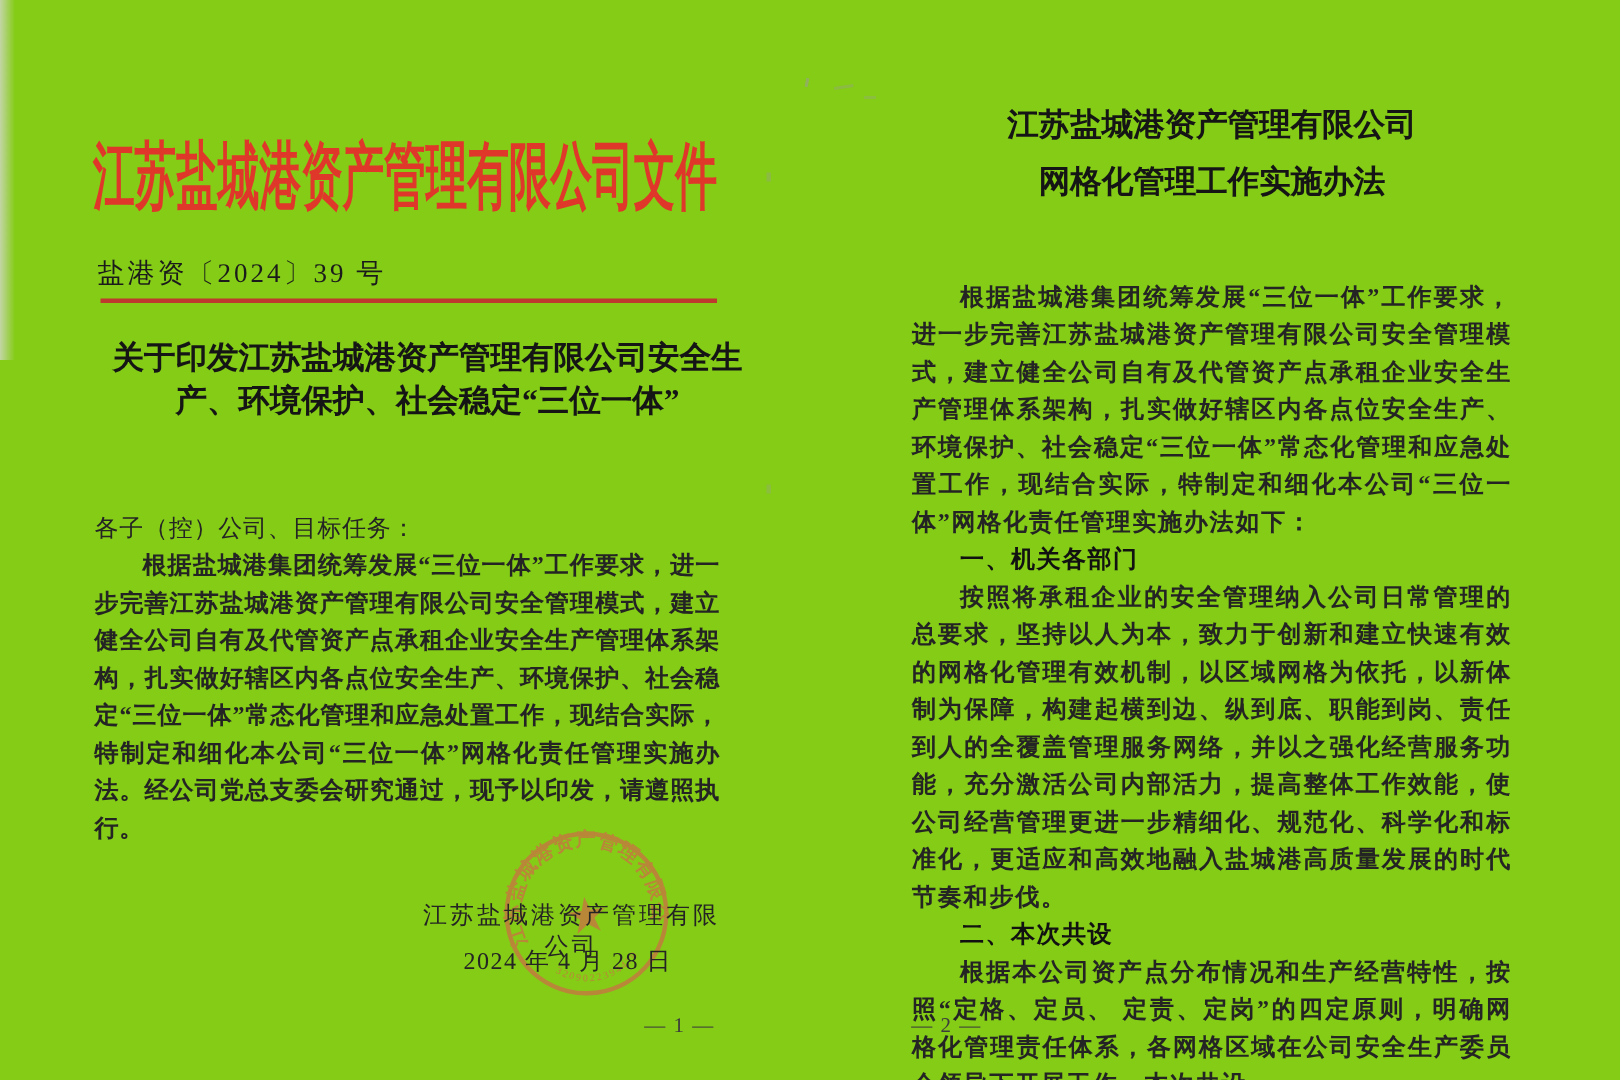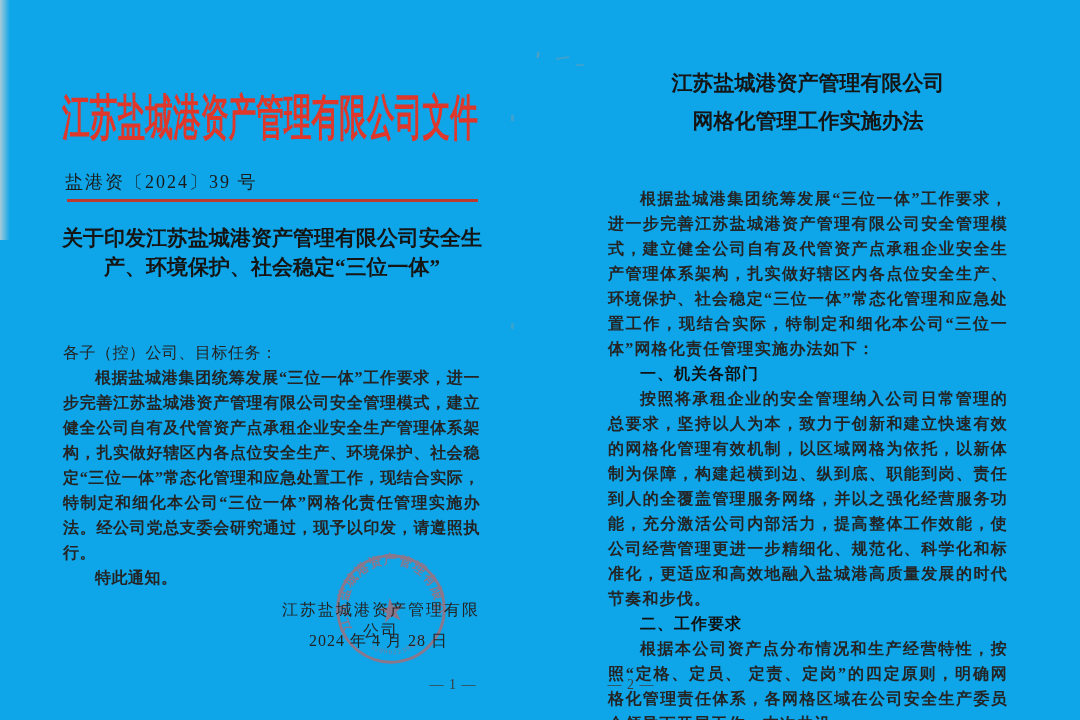--- a/index.html
+++ b/index.html
@@ -1,37 +1,37 @@
 <!DOCTYPE html>
 <html><head>
 <meta charset="utf-8">
 <style>
   html,body{margin:0;padding:0;background:#ffffff;}
   .canvas{
     position:relative;width:1080px;height:720px;overflow:hidden;
-    background:#0ea5e9;
+    background:#84cc16;
     font-family:"Liberation Serif","DejaVu Serif",serif;
     color:#222;
   }
   
   .edge-left{position:absolute;left:0;top:0;width:10px;height:240px;
     background:linear-gradient(to right,#d8d8d4,rgba(255,255,255,0));opacity:.75;}
   .speck{position:absolute;background:#9a9a9a;opacity:.55;}
   .s1{left:537px;top:52px;width:2px;height:6px;transform:rotate(12deg);}
   .s2{left:556px;top:57px;width:13px;height:2px;transform:rotate(-9deg);opacity:.35;}
   .s3{left:576px;top:64px;width:8px;height:2px;opacity:.3;}
   .s4{left:511px;top:115px;width:3px;height:6px;opacity:.35;}
   .s5{left:511px;top:323px;width:3px;height:6px;opacity:.3;}
 
   
   .hdr-svg{position:absolute;left:58px;top:84px;}
   .docnum{position:absolute;left:65px;top:170px;width:410px;text-align:left;
     font-size:18px;letter-spacing:2px;color:#1b1b1b;}
   .redline{position:absolute;left:67px;top:199px;width:411px;height:3px;background:#bf3a2e;}
-  .title1{position:absolute;left:52px;top:224px;width:440px;text-align:center;
+  .title1{position:absolute;left:65px;top:224px;width:440px;text-align:center;
     font-weight:bold;font-size:21px;line-height:29px;color:#151515;}
   .body1{position:absolute;left:63px;top:340px;width:417px;font-size:16px;
     line-height:25px;text-align:justify;letter-spacing:.5px;color:#242424;}
   .body1 p{margin:0;}
   .indent{text-indent:2em;font-weight:bold;}
   .sig1{position:absolute;left:278px;top:600px;width:206px;text-align:center;
     font-size:16px;letter-spacing:2px;color:#242424;}
   .date1{position:absolute;left:288px;top:631px;width:160px;text-align:right;
     font-size:16px;letter-spacing:1px;color:#242424;}
   .seal{position:absolute;left:333px;top:551px;opacity:.6;transform:rotate(-8deg);}
@@ -70,21 +70,20 @@
   <div class="redline"></div>
 
   <div class="title1">
     <div>关于印发江苏盐城港资产管理有限公司安全生</div>
     <div>产、环境保护、社会稳定“三位一体”</div>
   </div>
 
   <div class="body1">
     <p>各子（控）公司、目标任务：</p>
     <p class="indent">根据盐城港集团统筹发展“三位一体”工作要求，进一步完善江苏盐城港资产管理有限公司安全管理模式，建立健全公司自有及代管资产点承租企业安全生产管理体系架构，扎实做好辖区内各点位安全生产、环境保护、社会稳定“三位一体”常态化管理和应急处置工作，现结合实际，特制定和细化本公司“三位一体”网格化责任管理实施办法。经公司党总支委会研究通过，现予以印发，请遵照执行。</p>
-    <p class="indent">特此通知。</p>
   </div>
 
   <svg class="seal" width="116" height="116" viewBox="0 0 120 120">
     <defs>
       <path id="sealArcTop" d="M 18,78 A 46,46 0 1 1 102,78" fill="none"></path>
       <path id="sealArcBottom" d="M 28,92 A 42,42 0 0 0 92,92" fill="none"></path>
     </defs>
     <circle cx="60" cy="60" r="55" fill="none" stroke="#dd5a50" stroke-width="3"></circle>
     <text font-size="13.5" fill="#dd5a50" letter-spacing="1" font-family="Liberation Serif, DejaVu Serif, serif" font-weight="bold">
       <textPath href="#sealArcTop" startOffset="2%">江苏盐城港资产管理有限公司</textPath>
@@ -102,19 +101,19 @@
 
   <div class="title2">
     <div>江苏盐城港资产管理有限公司</div>
     <div>网格化管理工作实施办法</div>
   </div>
 
   <div class="body2">
     <p class="indent">根据盐城港集团统筹发展“三位一体”工作要求，进一步完善江苏盐城港资产管理有限公司安全管理模式，建立健全公司自有及代管资产点承租企业安全生产管理体系架构，扎实做好辖区内各点位安全生产、环境保护、社会稳定“三位一体”常态化管理和应急处置工作，现结合实际，特制定和细化本公司“三位一体”网格化责任管理实施办法如下：</p>
     <p class="heading">一、机关各部门</p>
     <p class="indent">按照将承租企业的安全管理纳入公司日常管理的总要求，坚持以人为本，致力于创新和建立快速有效的网格化管理有效机制，以区域网格为依托，以新体制为保障，构建起横到边、纵到底、职能到岗、责任到人的全覆盖管理服务网络，并以之强化经营服务功能，充分激活公司内部活力，提高整体工作效能，使公司经营管理更进一步精细化、规范化、科学化和标准化，更适应和高效地融入盐城港高质量发展的时代节奏和步伐。</p>
-    <p class="heading">二、工作要求</p>
+    <p class="heading">二、本次共设</p>
     <p class="indent">根据本公司资产点分布情况和生产经营特性，按照“定格、定员、 定责、定岗”的四定原则，明确网格化管理责任体系，各网格区域在公司安全生产委员会领导下开展工作，本次共设</p>
   </div>
 
   <div class="pagenum pg2">— 2 —</div>
 
 </div>
 
 </body></html>

